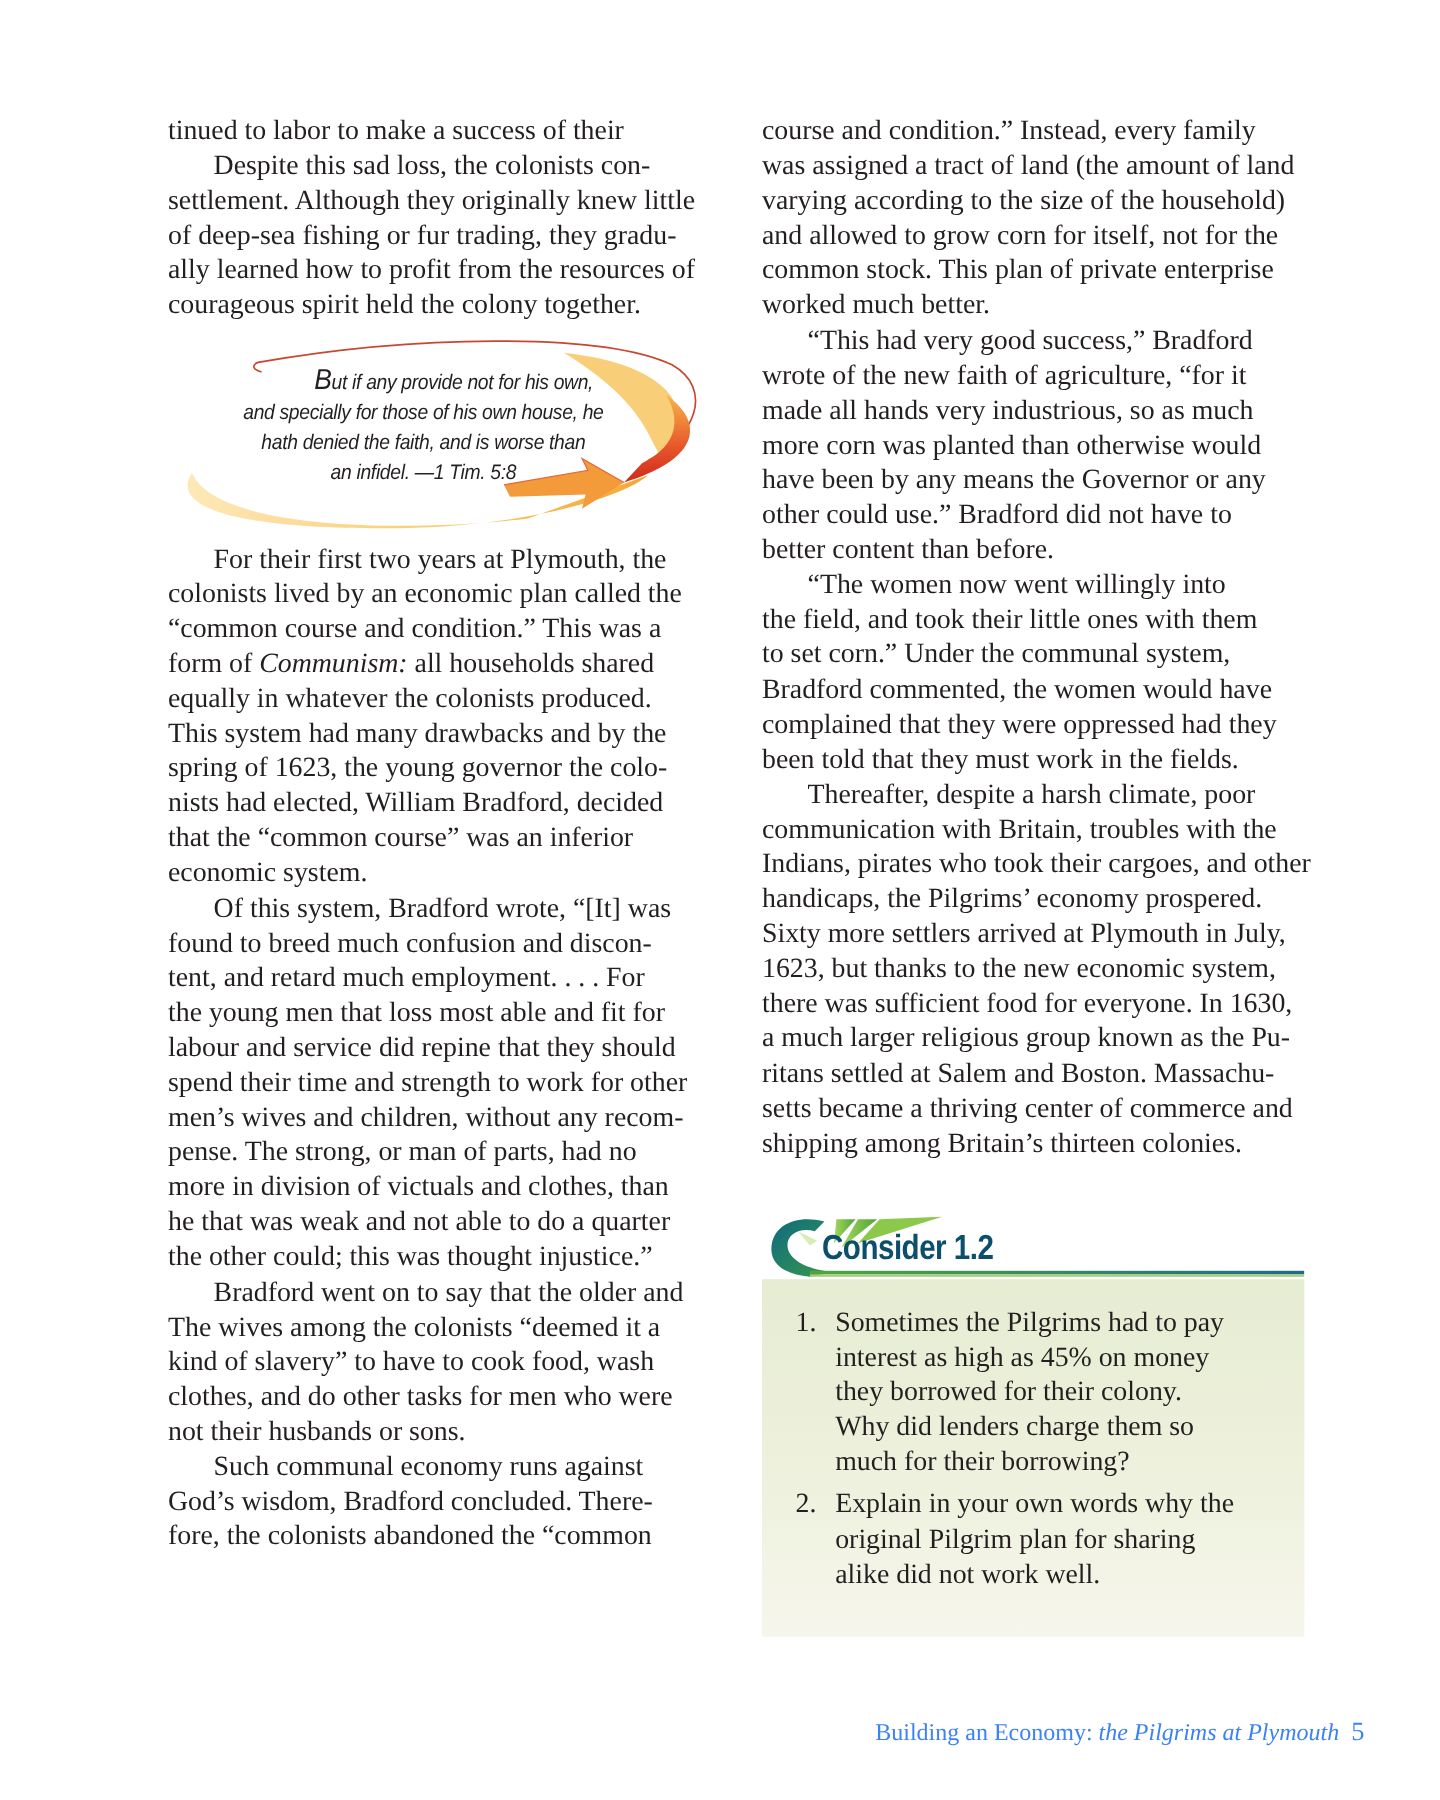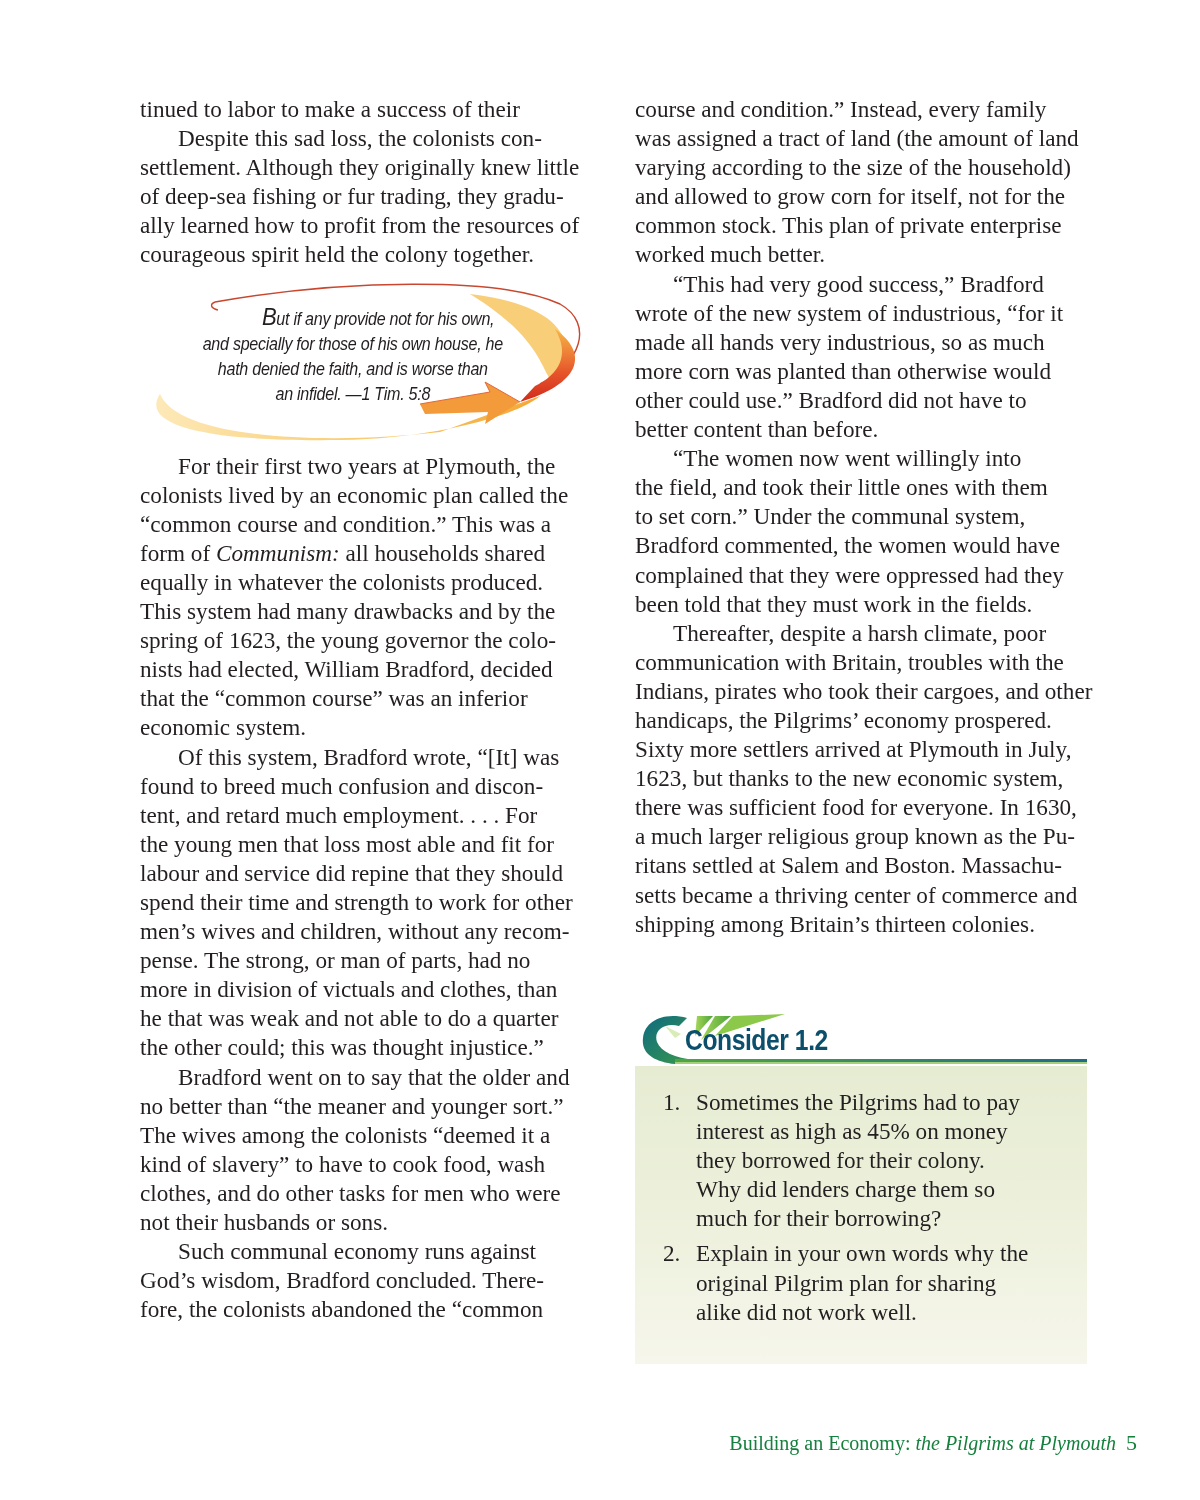--- a/index.html
+++ b/index.html
@@ -22,21 +22,21 @@
     .consider { position: absolute; left: 635px; top: 1008px; width: 452px; height: 356px; }
     .consider-header { position: relative; height: 58px; }
     .consider-title { position: absolute; left: 50px; top: 16px;
       font-family: "Liberation Sans", "DejaVu Sans", sans-serif; font-weight: bold;
       font-size: 29px; color: #0b4f6c; letter-spacing: -0.5px; transform: scaleX(0.85); transform-origin: left top; }
     .consider-body { position: absolute; top: 58px; left: 0; width: 452px; height: 298px;
       background: linear-gradient(180deg, #e6ecd2 0%, #eef1dd 55%, #f6f6ec 100%); }
     .q-list { position: absolute; left: 28px; top: 22px; font-size: 23.2px; line-height: 29.1px; }
     .q-item { position: relative; padding-left: 33px; margin-bottom: 6px; }
     .q-num { position: absolute; left: 0; top: 0; }
-    .footer { position: absolute; top: 1430px; right: 63px; font-size: 20px; color: #15803d; white-space: nowrap; }
+    .footer { position: absolute; top: 1430px; right: 63px; font-size: 20px; color: #3b82f6; white-space: nowrap; }
     .footer .pg { margin-left: 10px; font-size: 22px; }
   </style>
 </head>
 <body>
 
 <div class="col col-left">
   <div>
     <span class="line">tinued to labor to make a success of their</span>
     <span class="line indent">Despite this sad loss, the colonists con-</span>
     <span class="line">settlement.  Although they originally knew little</span>
@@ -97,21 +97,20 @@
     <span class="line">spend their time and strength to work for other</span>
     <span class="line">men’s wives and children, without any recom-</span>
     <span class="line">pense.  The strong, or man of parts, had no</span>
     <span class="line">more in division of victuals and clothes, than</span>
     <span class="line">he that was weak and not able to do a quarter</span>
     <span class="line">the other could; this was thought injustice.”</span>
   </div>
 
   <div>
     <span class="line indent">Bradford went on to say that the older and</span>
-    <span class="line">no better than “the meaner and younger sort.”</span>
     <span class="line">The wives among the colonists “deemed it a</span>
     <span class="line">kind of slavery” to have to cook food, wash</span>
     <span class="line">clothes, and do other tasks for men who were</span>
     <span class="line">not their husbands or sons.</span>
   </div>
 
   <div>
     <span class="line indent">Such communal economy runs against</span>
     <span class="line">God’s wisdom, Bradford concluded.  There-</span>
     <span class="line">fore, the colonists abandoned the “common</span>
@@ -122,23 +121,24 @@
   <div>
     <span class="line">course and condition.”  Instead, every family</span>
     <span class="line">was assigned a tract of land (the amount of land</span>
     <span class="line">varying according to the size of the household)</span>
     <span class="line">and allowed to grow corn for itself, not for the</span>
     <span class="line">common stock.  This plan of private enterprise</span>
     <span class="line">worked much better.</span>
   </div>
   <div>
     <span class="line indent">“This had very good success,” Bradford</span>
-    <span class="line">wrote of the new system of industrious, “for it</span>
+    <span class="line">wrote of the new faith of agriculture, “for it</span>
     <span class="line">made all hands very industrious, so as much</span>
     <span class="line">more corn was planted than otherwise would</span>
+    <span class="line">have been by any means the Governor or any</span>
     <span class="line">other could use.”  Bradford did not have to</span>
     <span class="line">better content than before.</span>
   </div>
   <div>
     <span class="line indent">“The women now went willingly into</span>
     <span class="line">the field, and took their little ones with them</span>
     <span class="line">to set corn.”  Under the communal system,</span>
     <span class="line">Bradford commented, the women would have</span>
     <span class="line">complained that they were oppressed had they</span>
     <span class="line">been told that they must work in the fields.</span>

